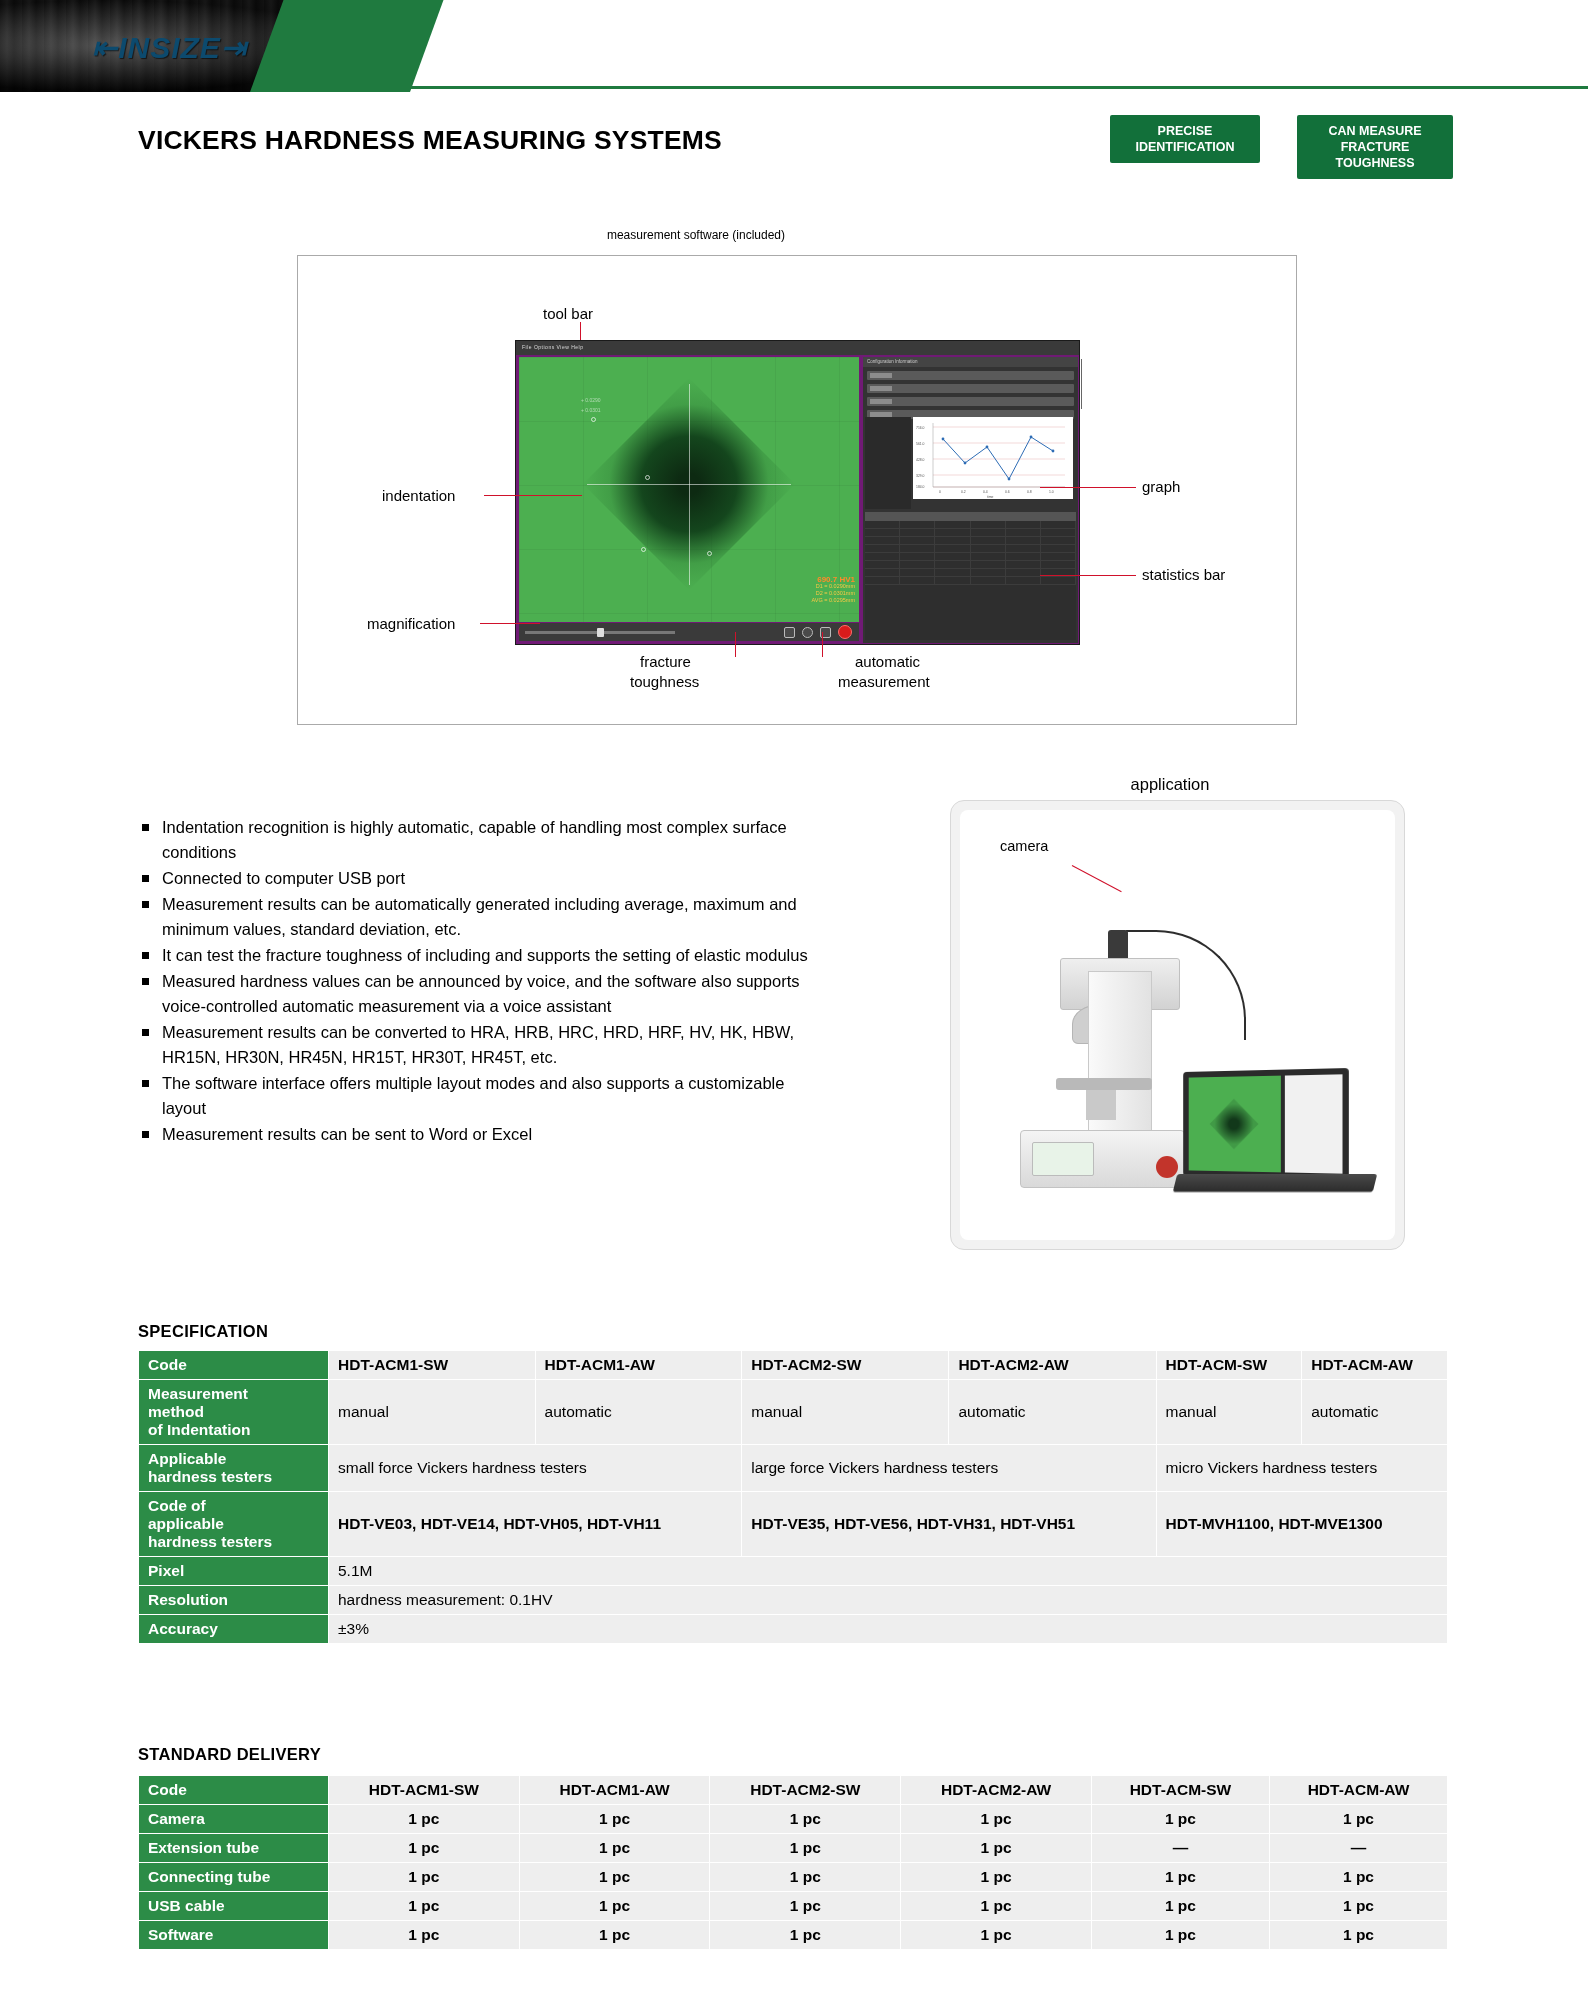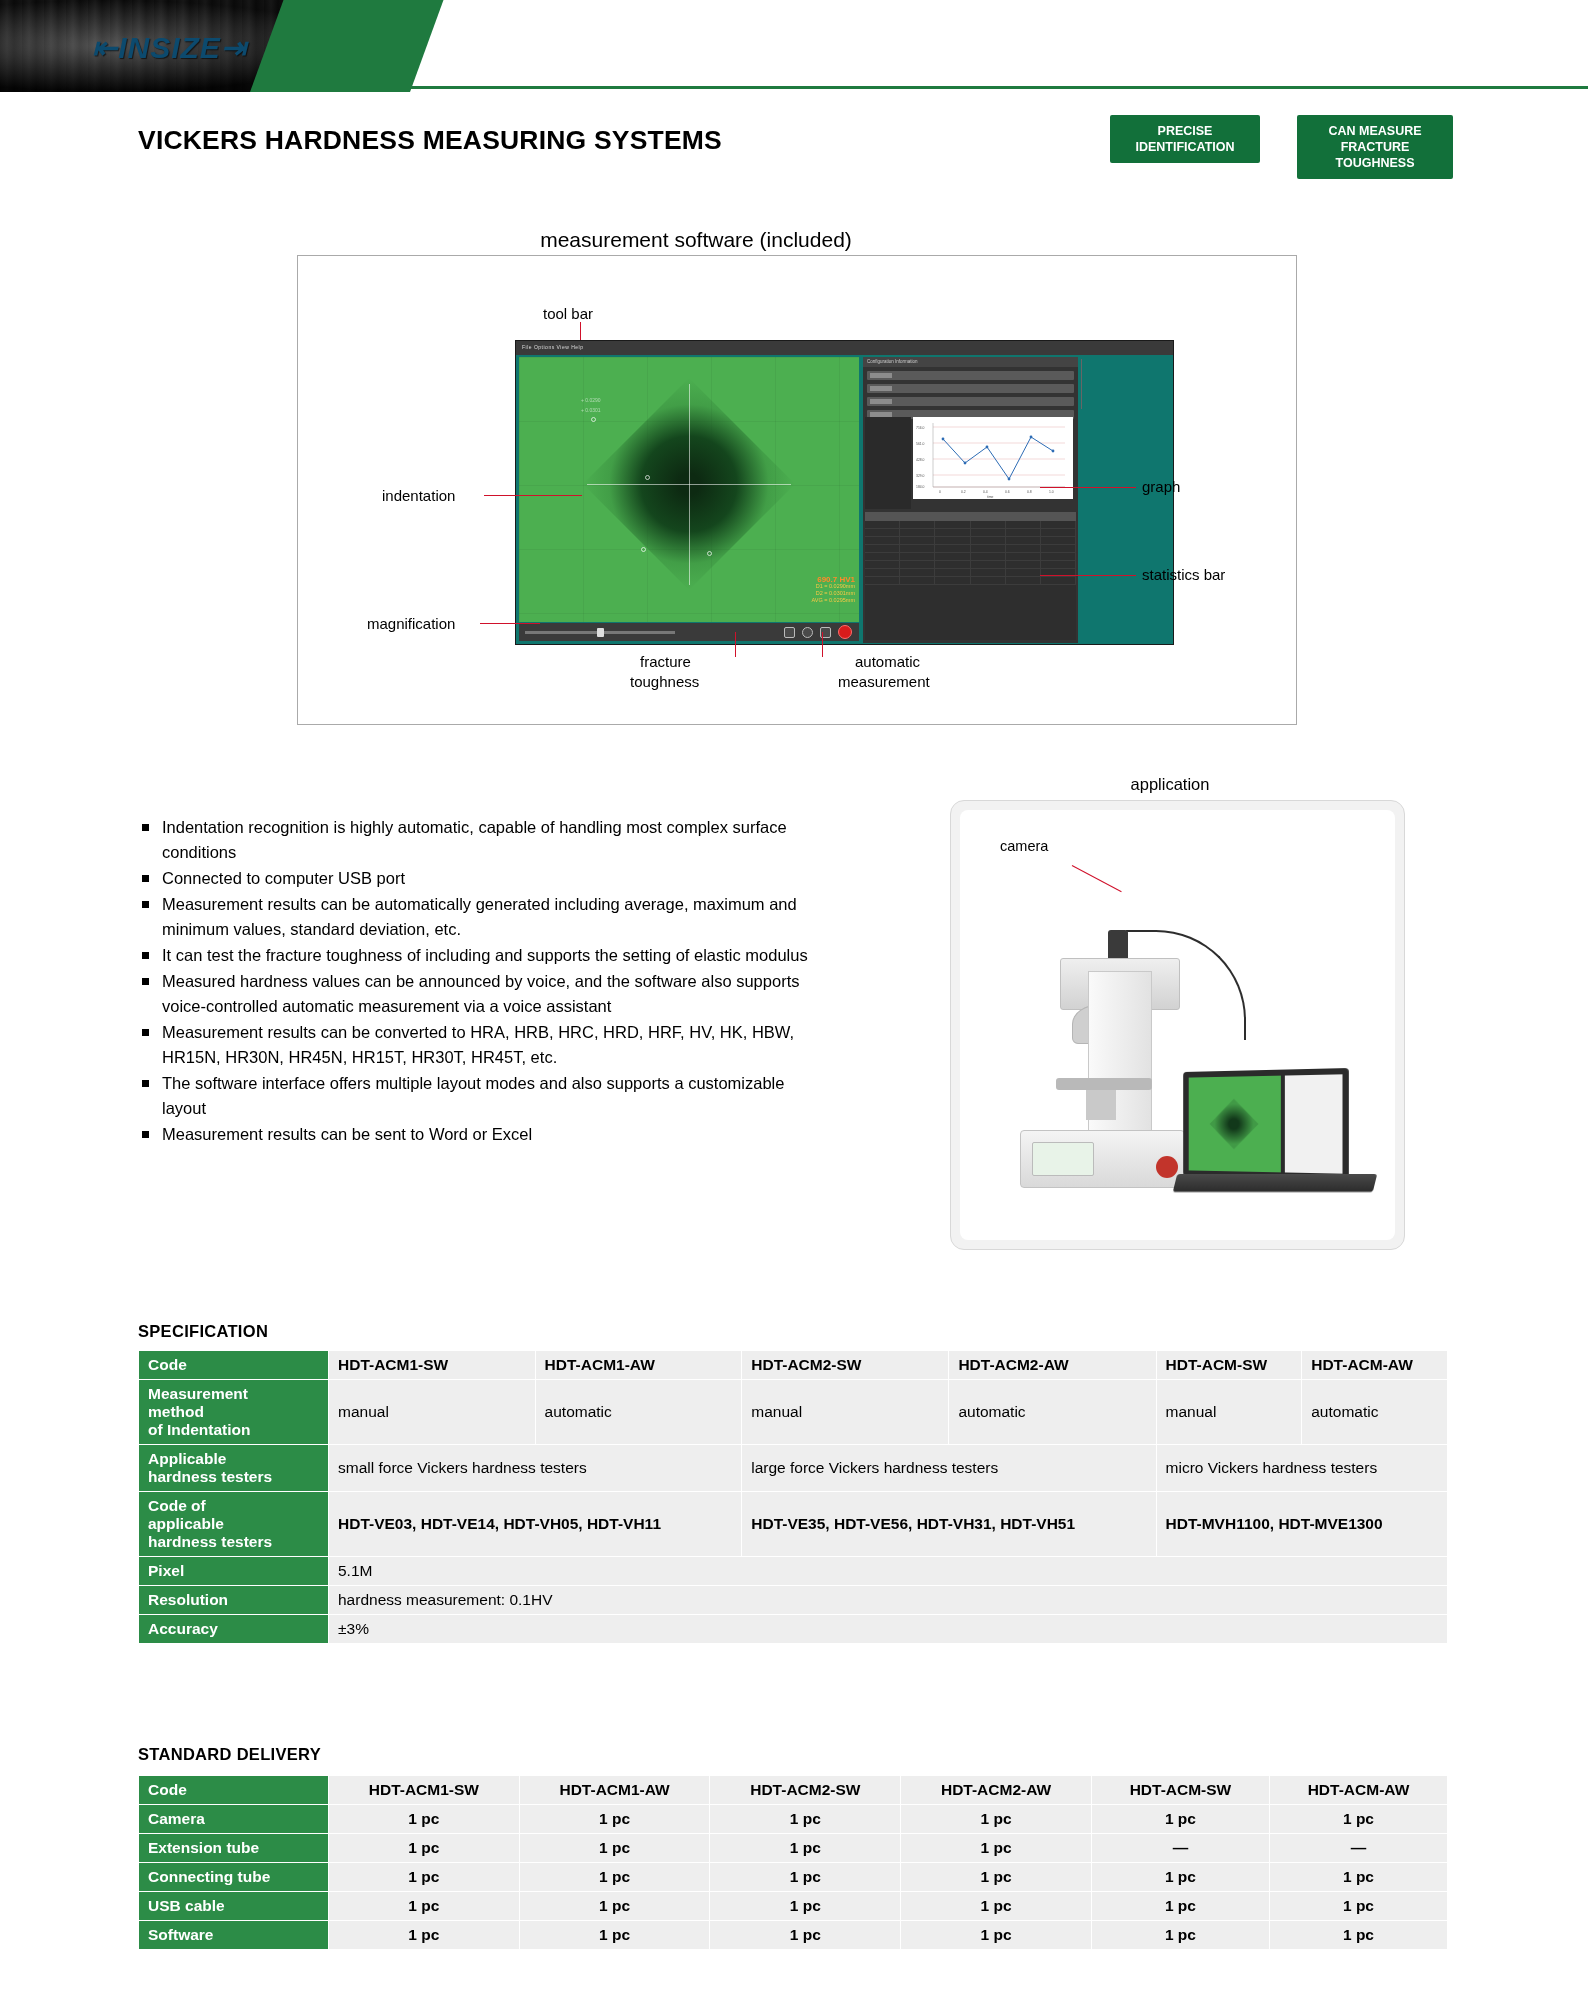--- a/index.html
+++ b/index.html
@@ -91,34 +91,34 @@
   }
   .badge-1 { left: 1110px; width: 150px; }
   .badge-2 { left: 1297px; width: 156px; }
 
   
   .sw-caption {
     position: absolute;
     left: 0; top: 228px;
     width: 1392px;
     text-align: center;
-    font-size: 21px;
+    font-size: 12px;
   }
   .sw-box {
     position: absolute;
     left: 297px; top: 255px;
     width: 1000px; height: 470px;
     border: 1px solid #aaa;
     background: #fff;
   }
   .app-window {
     position: absolute;
     left: 515px; top: 340px;
-    width: 659px; height: 305px;
-    background: #0f766e;
+    width: 565px; height: 305px;
+    background: #701a75;
     border: 1px solid #1a1a1a;
   }
   .app-menubar {
     position: absolute; left:0; top:0; width:100%; height:14px;
     background: #3a3a3a;
     font-size: 5px; color: #ddd;
     padding: 3px 0 0 6px;
     letter-spacing: .5px;
   }
   .app-viewport {

